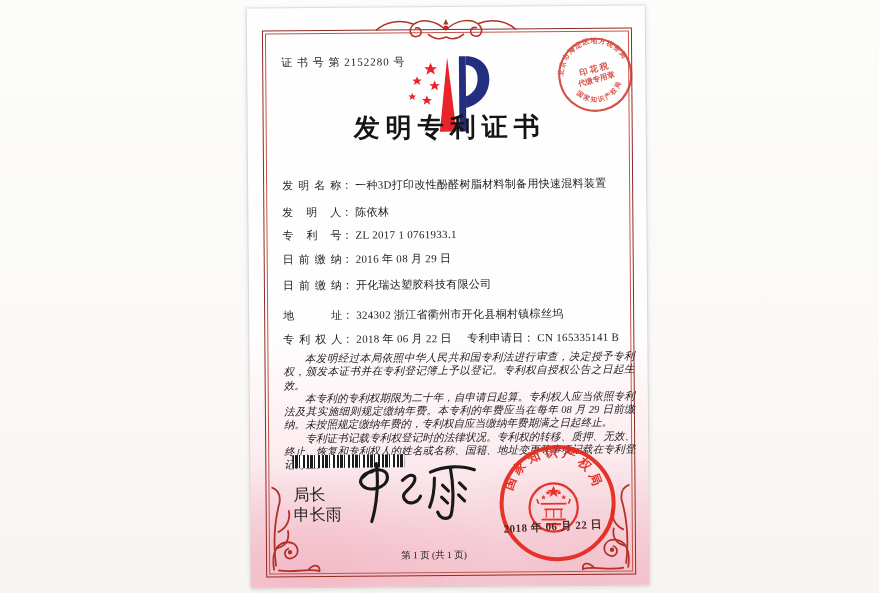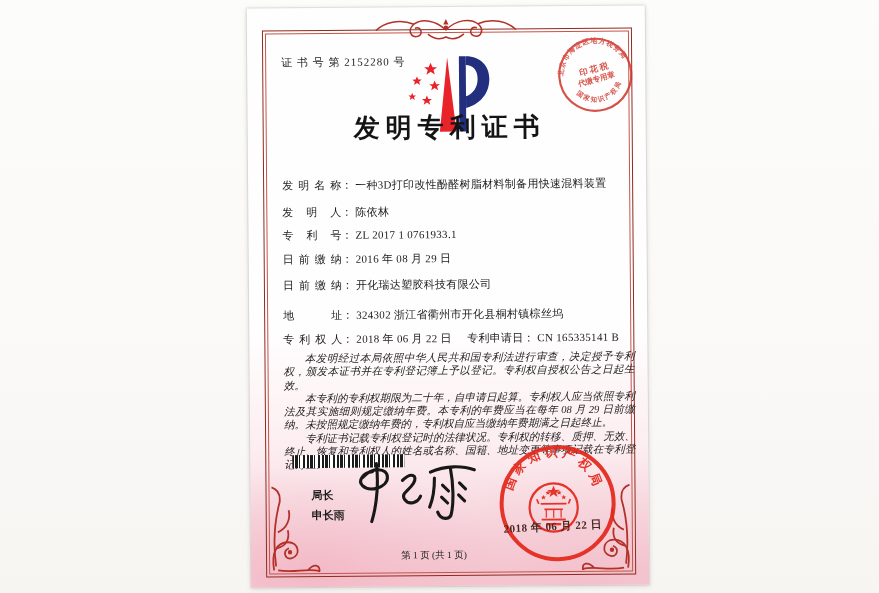--- a/index.html
+++ b/index.html
@@ -50,21 +50,21 @@
   .grant2 .flabel{width:56px;}
   
   .bodytext{position:absolute;left:34px;right:13px;top:344px;
     font-size:10.6px;line-height:13.3px;text-align:justify;font-style:italic;color:#242424;}
   .bodytext p{margin:0;text-indent:2em;}
   
   .barcode{position:absolute;left:42px;top:447px;width:112px;height:13px;
     background:repeating-linear-gradient(90deg,
       #1b1b1b 0 1.5px,#fff 1.5px 3px,#1b1b1b 3px 6px,#fff 6px 7px,
       #1b1b1b 7px 8px,#fff 8px 11px,#1b1b1b 11px 12.5px,#fff 12.5px 15px);}
-  .officer{position:absolute;left:61px;top:477px;font-size:11px;font-weight:bold;line-height:20px;}
+  .officer{position:absolute;left:43px;top:477px;font-size:16px;font-weight:normal;line-height:20px;}
   .signature{position:absolute;left:95px;top:450px;width:140px;height:78px;}
   .seal-big{position:absolute;left:249px;top:439px;width:108px;height:108px;
     border:4px solid #e4281c;border-radius:50%;z-index:6;opacity:.93;}
   .seal-date{position:absolute;left:226px;top:513px;width:152px;text-align:center;z-index:7;
     font-size:11px;font-weight:bold;color:#4a2823;letter-spacing:.5px;transform:rotate(-2.5deg);}
   .page-num{position:absolute;left:0;right:32px;top:542px;text-align:center;font-size:9.5px;}
   .seal-tax{position:absolute;left:306px;top:27px;width:84px;height:84px;z-index:6;
     transform:rotate(-15deg);opacity:.85;}
 </style>
 </head>

